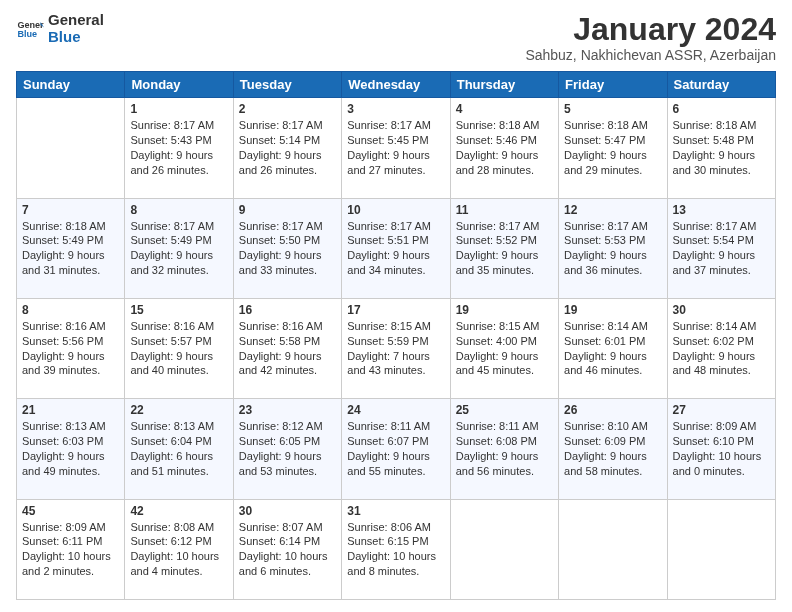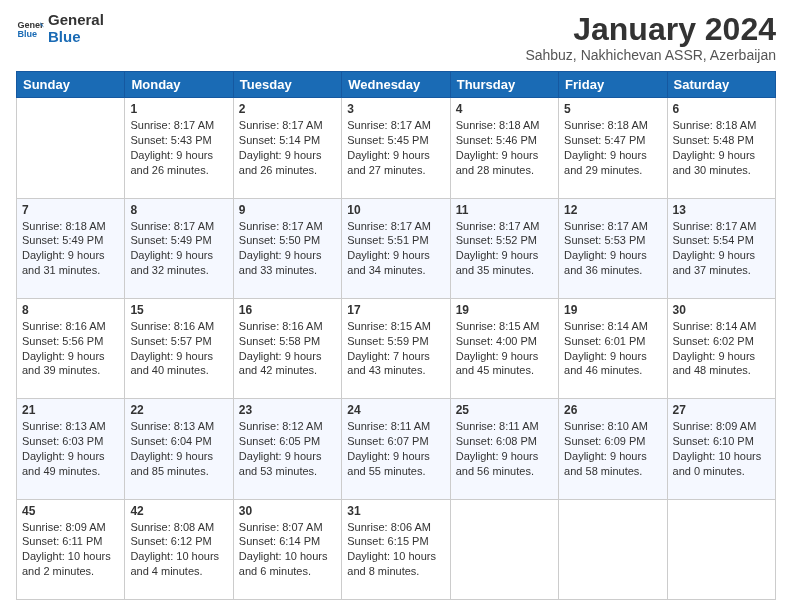--- a/index.html
+++ b/index.html
@@ -302,21 +302,21 @@
           <span>Sunrise: 8:13 AM</span><br>
           <span>Sunset: 6:03 PM</span><br>
           <span>Daylight: 9 hours and 49 minutes.</span>
         </div>
       </td>
           <td>
         <span class="day-number">22</span>
         <div class="day-info">
           <span>Sunrise: 8:13 AM</span><br>
           <span>Sunset: 6:04 PM</span><br>
-          <span>Daylight: 9 hours and 85 minutes.</span>
+          <span>Daylight: 6 hours and 51 minutes.</span>
         </div>
       </td>
           <td>
         <span class="day-number">23</span>
         <div class="day-info">
           <span>Sunrise: 8:12 AM</span><br>
           <span>Sunset: 6:05 PM</span><br>
           <span>Daylight: 9 hours and 53 minutes.</span>
         </div>
       </td>

